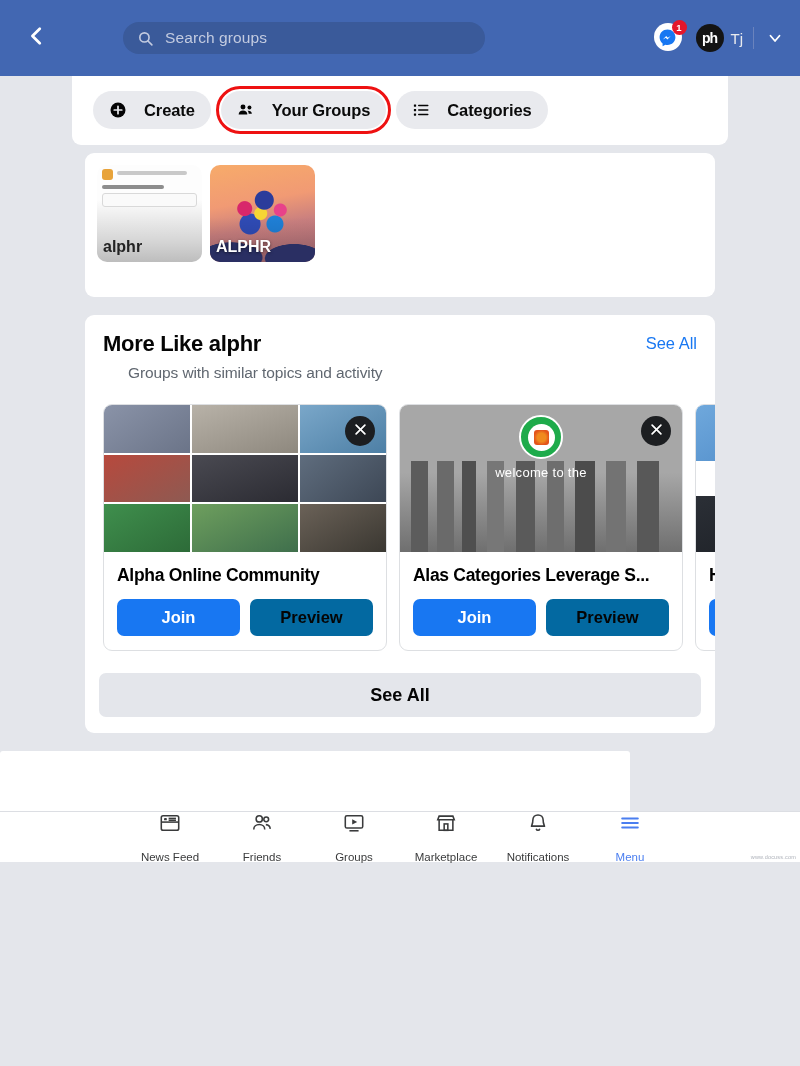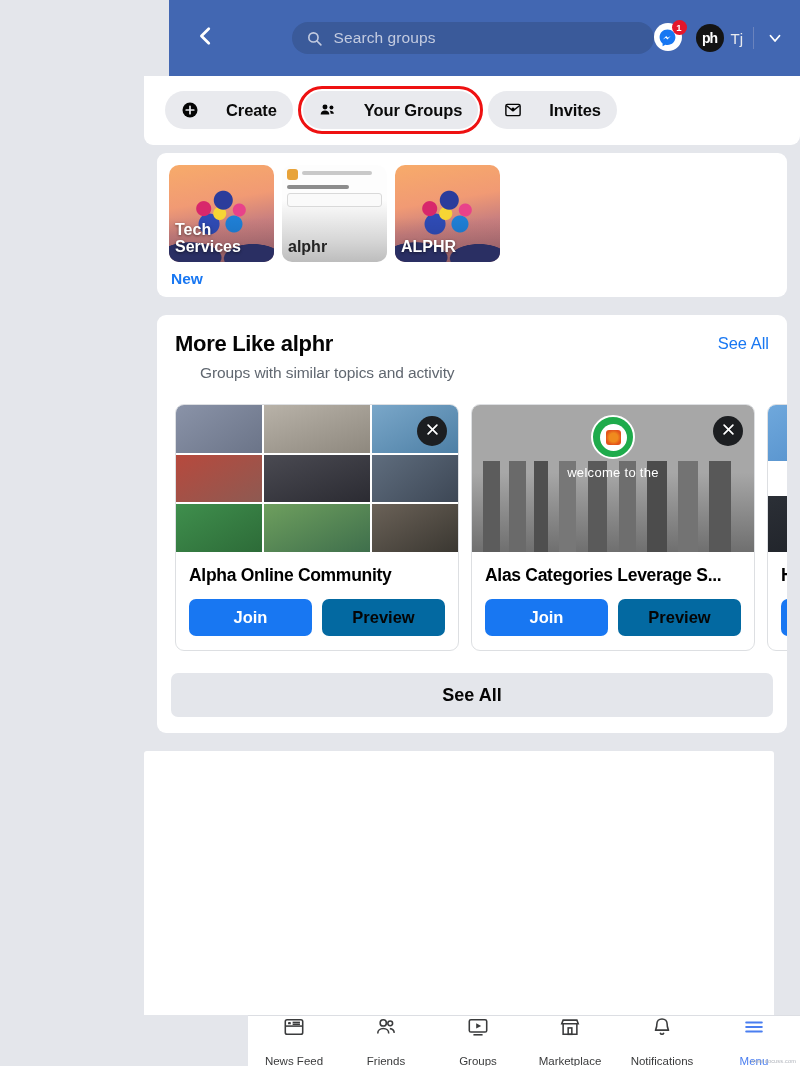--- a/index.html
+++ b/index.html
@@ -2,21 +2,21 @@
 <html><head>
 <meta charset="utf-8">
 <style>
   * { box-sizing: border-box; margin: 0; padding: 0; }
   html, body {
     width: 800px; height: 1066px;
     font-family: "Liberation Sans", sans-serif;
     background: #e4e6eb;
     overflow: hidden;
   }
-  .screen { position: relative; width: 800px; height: 1066px; display: flex; flex-direction: column; align-items: flex-end; }
+  .screen { position: relative; width: 800px; height: 862px; display: flex; flex-direction: column; }
 
   
   .header {
     height: 76px; background: #4267b2; flex: 0 0 76px;
     display: flex; align-items: center; padding: 0 14px; position: relative;
   }
   .back-btn {
     width: 46px; height: 46px; display: flex; align-items: center; justify-content: center;
     color: #fff; flex: 0 0 46px;
   }
@@ -50,21 +50,21 @@
   
   .body { flex: 1; background: #e4e6eb; overflow: hidden; position: relative; }
 
   .card { background: #fff; border-radius: 9px; margin: 0 auto; }
 
   
   .tabs-card { width: 656px; margin-top: 0; border-radius: 0 0 9px 9px; padding: 15px 0 16px 0; }
   .tabs-row { display: flex; gap: 10px; padding-left: 21px; }
   .tab {
     height: 38px; border-radius: 19px; background: #e9eaee; display: flex; align-items: center;
-    padding: 0 16px; gap: 27px; position: relative; white-space: nowrap;
+    padding: 0 16px; gap: 17px; position: relative; white-space: nowrap;
   }
   .tab-label { font-size: 16.5px; font-weight: bold; color: #0a0a0a; letter-spacing: -.1px; }
   .tab .ticon { display:flex; align-items:center; color:#050505; }
   .tab .ticon svg { width: 18px; height: 18px; }
   .tab.highlighted::after {
     content: ""; position: absolute; left: -5px; top: -5px; right: -5px; bottom: -5px;
     border: 3px solid #ee1111; border-radius: 24px; pointer-events: none;
   }
 
   
@@ -267,45 +267,41 @@
             <svg viewBox="0 0 24 24" fill="currentColor">
                 <circle cx="8" cy="8" r="3.3"></circle>
                 <circle cx="16.6" cy="8.6" r="2.6"></circle>
                 <path d="M2.2 18c0-3.3 2.6-5.2 5.8-5.2s5.8 1.9 5.8 5.2z"></path>
                 <path d="M15 12.9c2.7 0 4.8 1.5 4.8 4.2h-4.2c0-1.7-.6-3.1-1.6-4.1.3 0 .7-.1 1-.1z"></path>
               </svg>
           </span>
           <span class="tab-label">Your Groups</span>
         </div>
 
-
         <div class="tab">
           <span class="ticon">
-            <svg viewBox="0 0 24 24" fill="none" stroke="currentColor" stroke-width="1.9">
-                <rect x="2.5" y="4.5" width="19" height="15" rx="2"></rect>
-                <path d="M3 6l9 7 9-7"></path>
-                <circle cx="12" cy="11" r="2.2" fill="currentColor" stroke="none"></circle>
+            <svg viewBox="0 0 24 24" fill="none" stroke="currentColor" stroke-width="2" stroke-linecap="round">
+                <line x1="9" y1="6" x2="21" y2="6"></line>
+                <line x1="9" y1="12" x2="21" y2="12"></line>
+                <line x1="9" y1="18" x2="21" y2="18"></line>
+                <rect x="2.5" y="4.5" width="3" height="3" rx=".6" fill="currentColor" stroke="none"></rect>
+                <rect x="2.5" y="10.5" width="3" height="3" rx=".6" fill="currentColor" stroke="none"></rect>
+                <rect x="2.5" y="16.5" width="3" height="3" rx=".6" fill="currentColor" stroke="none"></rect>
               </svg>
           </span>
-          <span class="tab-label">Invites</span>
-        </div>
+          <span class="tab-label">Categories</span>
+        </div>
+
 
       </div>
     </div>
 
     <div class="card thumbs-card">
       <div class="thumbs-row">
 
-        <div class="thumb-col">
-          <div class="thumb">
-            <span class="art-flowers"></span>
-            <span class="thumb-label">Tech Services</span>
-          </div>
-          <div class="new-label">New</div>
-        </div>
 
         <div class="thumb-col">
           <div class="thumb">
             <span class="art-poll">
               <span class="pavatar"></span>
               <span class="pline" style="left:20px;top:6px;width:70px;height:4px;"></span>
               <span class="pline" style="left:5px;top:20px;width:62px;height:4px;background:#8d8d8d;"></span>
               <span class="pbox"></span>
             </span>
             <span class="thumb-label dark">alphr</span>

